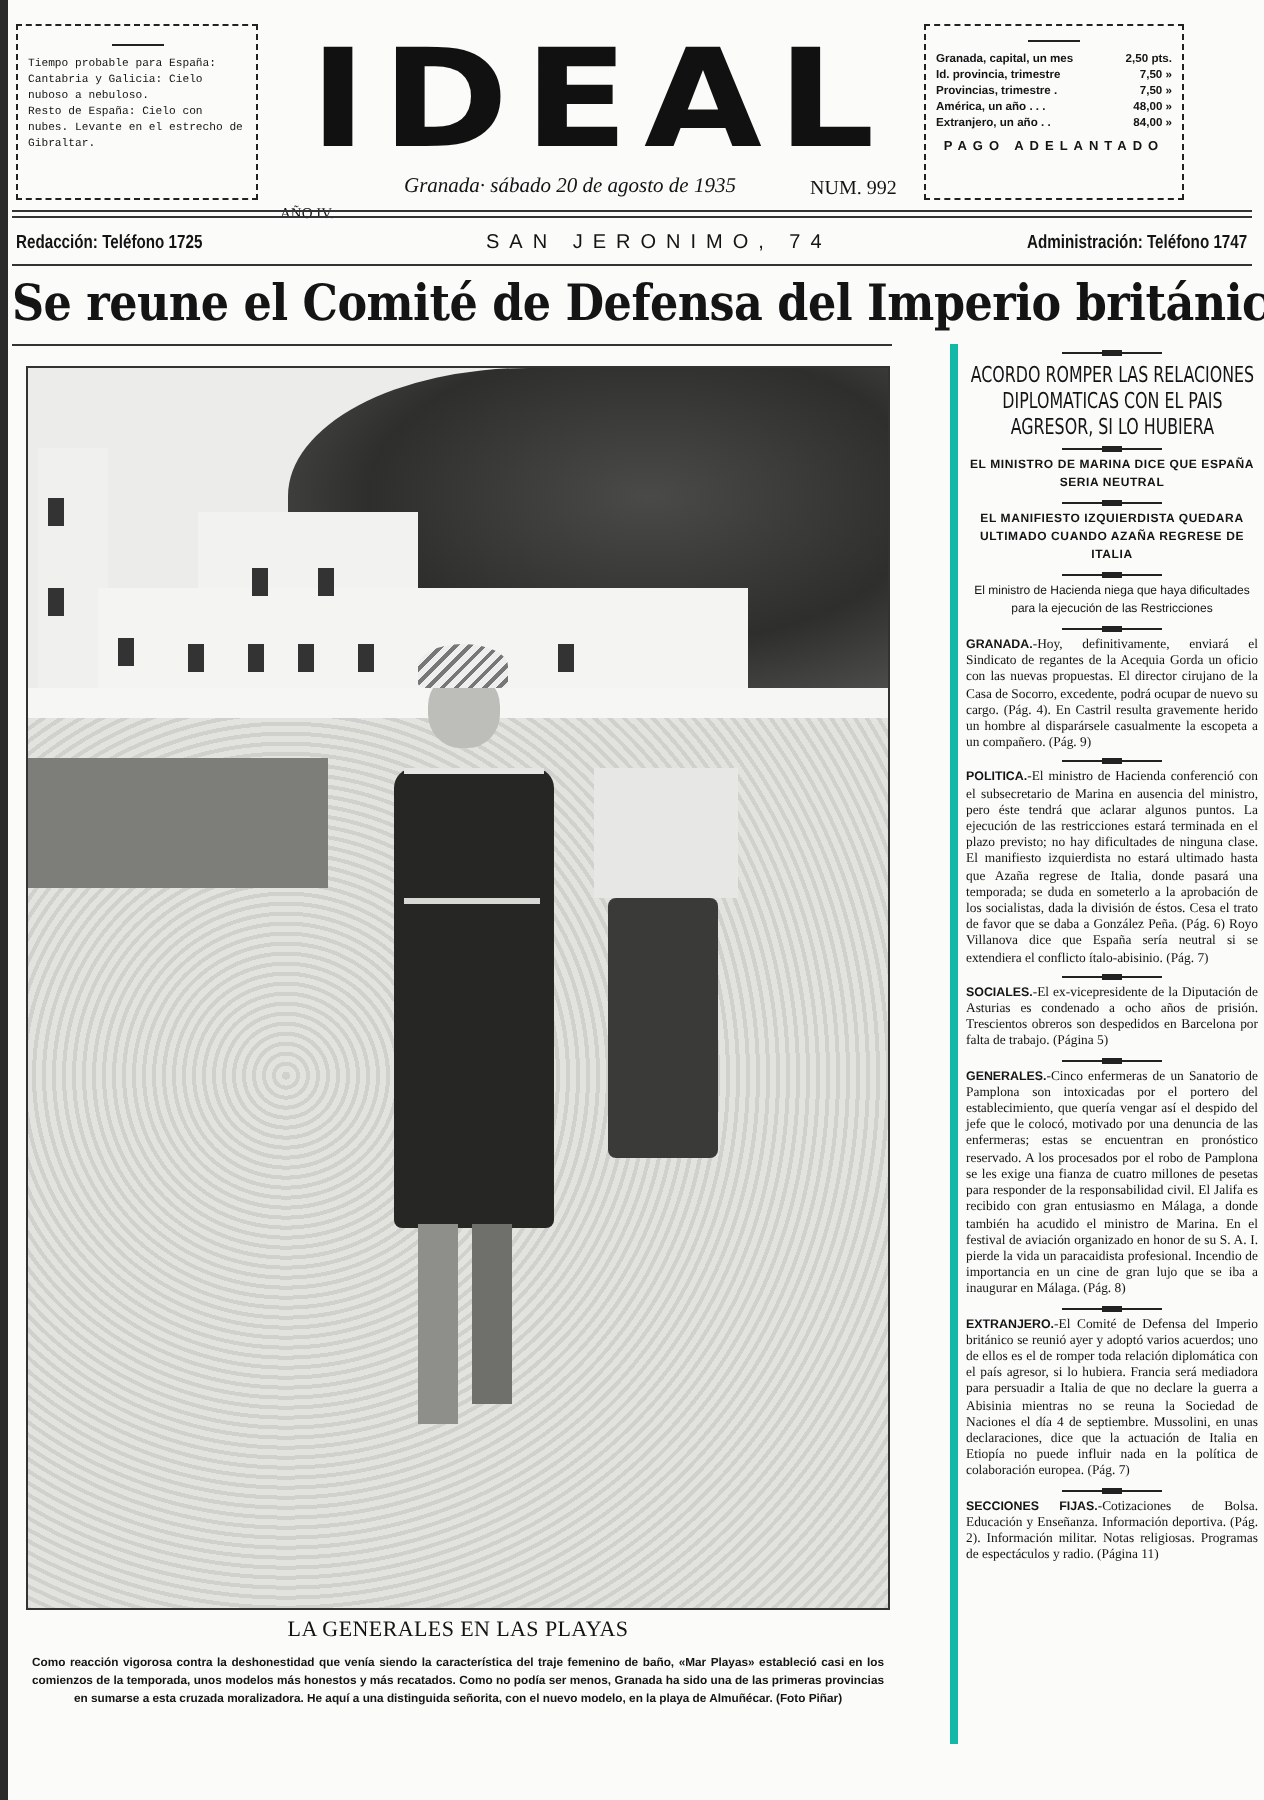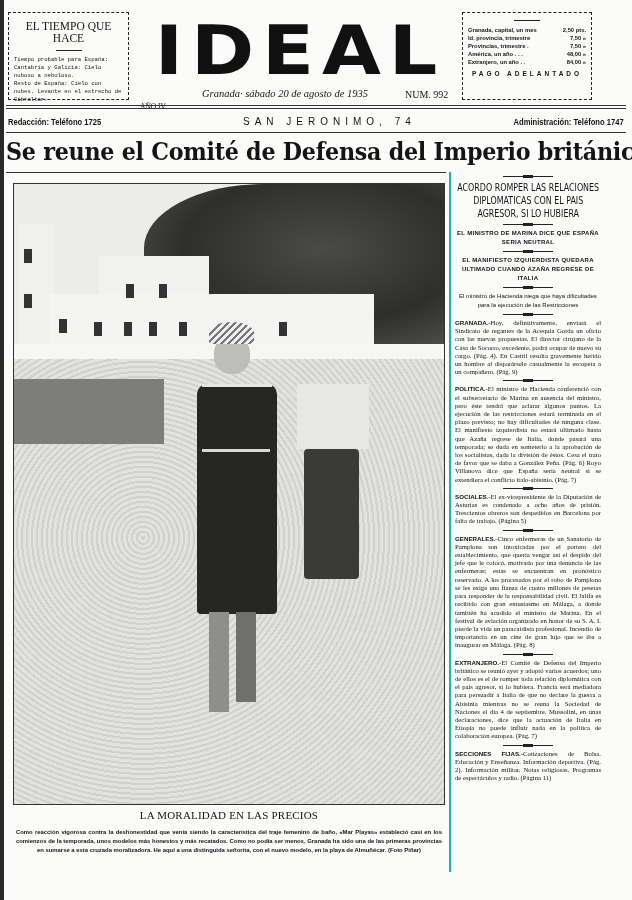--- a/index.html
+++ b/index.html
@@ -67,37 +67,36 @@
   .photo .leg1 { position:absolute; left:195px; top:428px; width:20px; height:100px; background:#8e8e8b; }
   .photo .leg2 { position:absolute; left:222px; top:428px; width:20px; height:90px; background:#6f6f6c; }
   .photo .man { position:absolute; left:290px; top:165px; width:55px; height:230px; background:#3a3a38; border-radius: 40% 40% 5px 5px; }
   .photo .man-shirt { position:absolute; left:283px; top:200px; width:72px; height:65px; background:#e7e7e5; }
 
   
   .cap-title { left: 13px; top: 809px; width: 432px; text-align: center; font-family: "Liberation Serif", serif; font-size: 11px; letter-spacing: 0.2px; }
   .cap-text { left: 16px; top: 828px; width: 426px; font-family: "Liberation Sans", sans-serif; font-size: 5.9px; line-height: 9px; text-align: justify; text-align-last: center; font-weight: bold; }
 
   
-  .col { left: 449px; top: 172px; width: 146px; height: 700px; border-left: 2px solid #14b8a6; padding-left: 4px; box-sizing: content-box; }
+  .col { left: 475px; top: 172px; width: 146px; height: 700px; border-left: 4px solid #14b8a6; padding-left: 4px; box-sizing: content-box; }
   .col .sep { width: 50px; height: 1px; background: #222; margin: 4px auto; position: relative; }
   .col .sep::after { content:""; position:absolute; left: 20px; top:-1px; width:10px; height:3px; background:#222; }
   .col h2 { margin: 0; font-family: "DejaVu Sans", sans-serif; font-weight: normal; font-size: 11px; line-height: 13px; text-align: center; transform: scaleX(0.72); transform-origin: center; width: 140%; margin-left: -20%; }
   .col h3 { margin: 0; font-family: "Liberation Sans", sans-serif; font-weight: bold; font-size: 6px; line-height: 9px; text-align: center; letter-spacing: 0.3px; }
   .col h4 { margin: 0; font-family: "Liberation Sans", sans-serif; font-weight: normal; font-size: 6px; line-height: 9px; text-align: center; }
   .col p { margin: 0; font-family: "Liberation Serif", serif; font-size: 6.7px; line-height: 8.2px; text-align: justify; }
   .col p b { font-family: "Liberation Sans", sans-serif; font-size: 6.2px; }
   .col .sec { margin-bottom: 2px; }
 </style>
 </head>
 <body>
 
 <div class="abs edge"></div>
 
 <div class="abs ear ear-left">
-  <div class="t">EL TIEMPO QUE HACE</div>
   <div class="rule"></div>
   <p>Tiempo probable para España:</p>
   <p>Cantabria y Galicia: Cielo nuboso a nebuloso.</p>
   <p>Resto de España: Cielo con nubes. Levante en el estrecho de Gibraltar.</p>
 </div>
 
 <div class="abs mast">IDEAL</div>
 <div class="abs dateline">
   <span class="ano">AÑO IV.</span>
   <span class="date">Granada· sábado 20 de agosto de 1935</span>
@@ -167,21 +166,21 @@
   <div class="man" style="top:265px;height:130px;border-radius:4px;"></div>
   <div class="girl-body"></div>
   <div class="girl-collar"></div>
   <div class="girl-belt"></div>
   <div class="leg1"></div>
   <div class="leg2"></div>
   <div class="girl-face"></div>
   <div class="girl-hat"></div>
 </div>
 
-<div class="abs cap-title">LA MORALIDAD EN LAS PRECIOS</div>
+<div class="abs cap-title">LA GENERALES EN LAS PLAYAS</div>
 <div class="abs cap-text">Como reacción vigorosa contra la deshonestidad que venía siendo la característica del traje femenino de baño, «Mar Playas» estableció casi en los comienzos de la temporada, unos modelos más honestos y más recatados. Como no podía ser menos, Granada ha sido una de las primeras provincias en sumarse a esta cruzada moralizadora. He aquí a una distinguida señorita, con el nuevo modelo, en la playa de Almuñécar. (Foto Piñar)</div>
 
 <div class="abs col">
   <div class="sep"></div>
   <h2>ACORDO ROMPER LAS RELACIONES DIPLOMATICAS CON EL PAIS AGRESOR, SI LO HUBIERA</h2>
   <div class="sep"></div>
   <h3>EL MINISTRO DE MARINA DICE QUE ESPAÑA SERIA NEUTRAL</h3>
   <div class="sep"></div>
   <h3>EL MANIFIESTO IZQUIERDISTA QUEDARA ULTIMADO CUANDO AZAÑA REGRESE DE ITALIA</h3>
   <div class="sep"></div>

